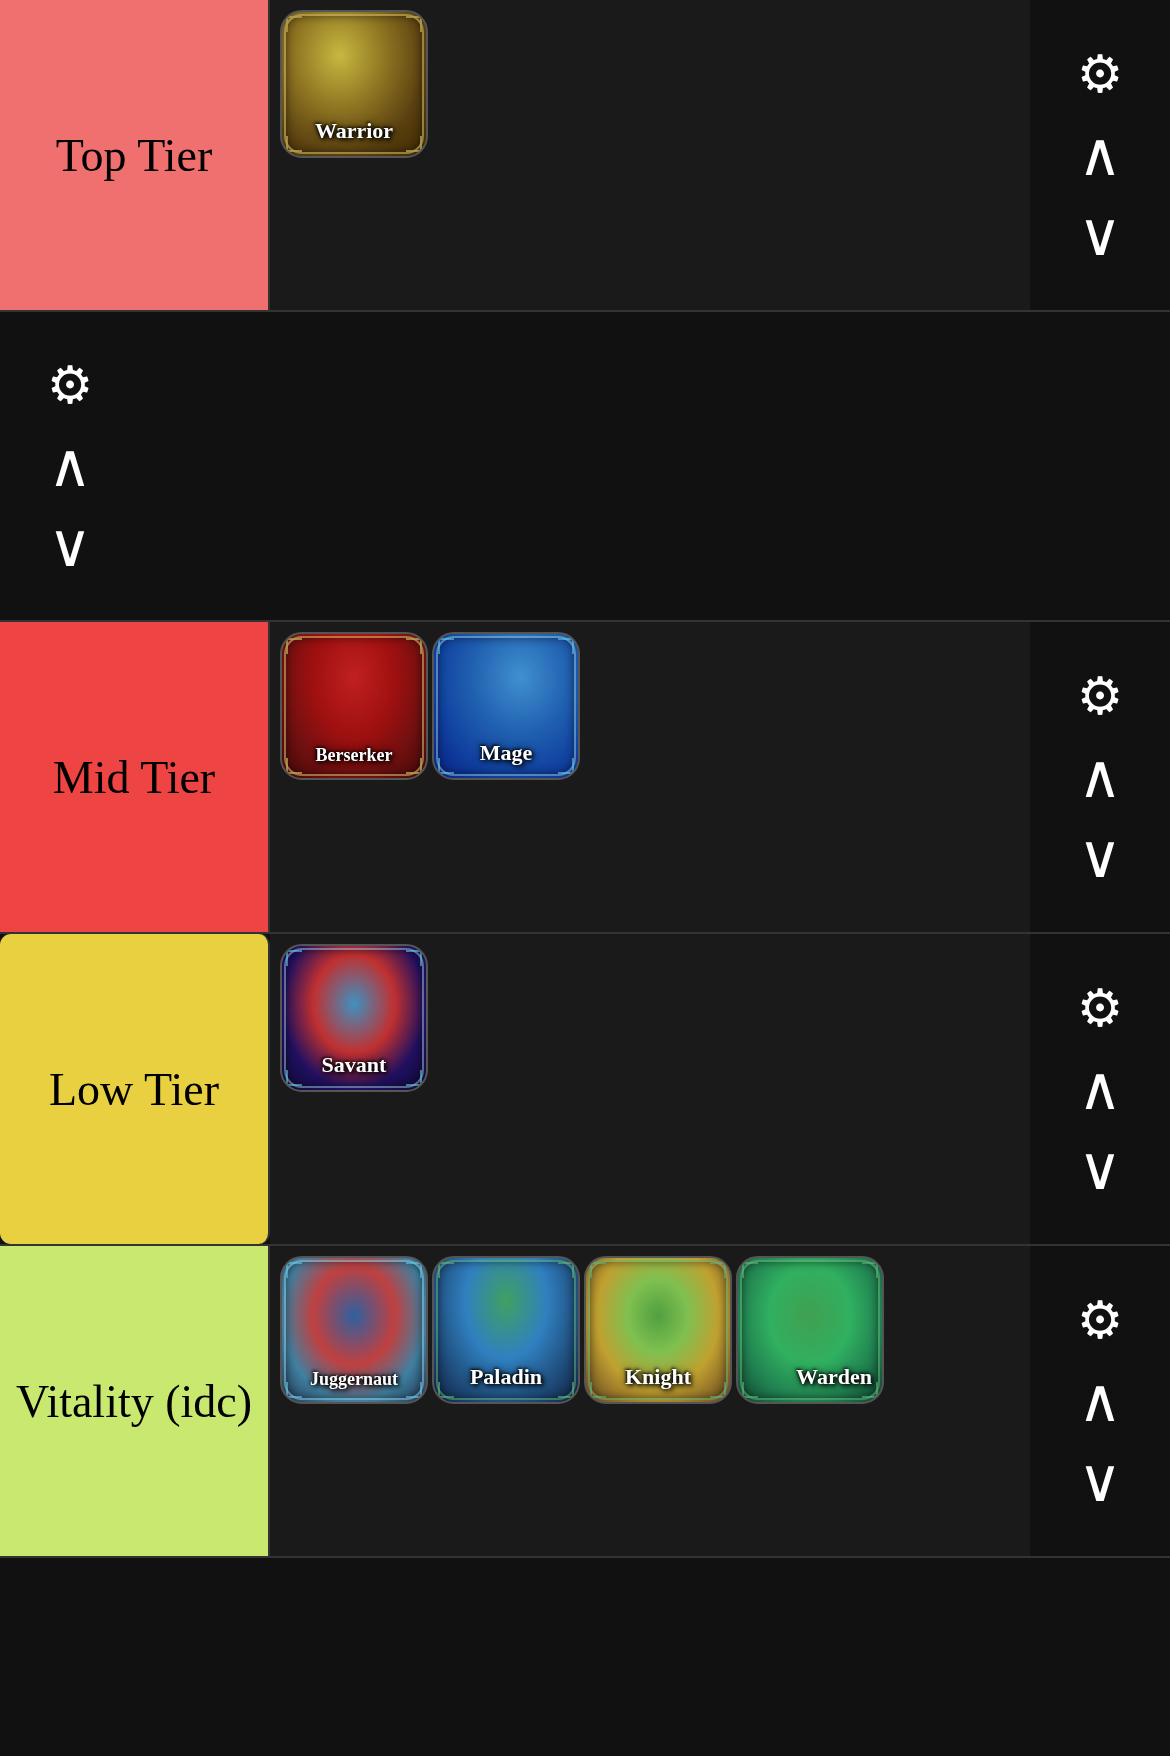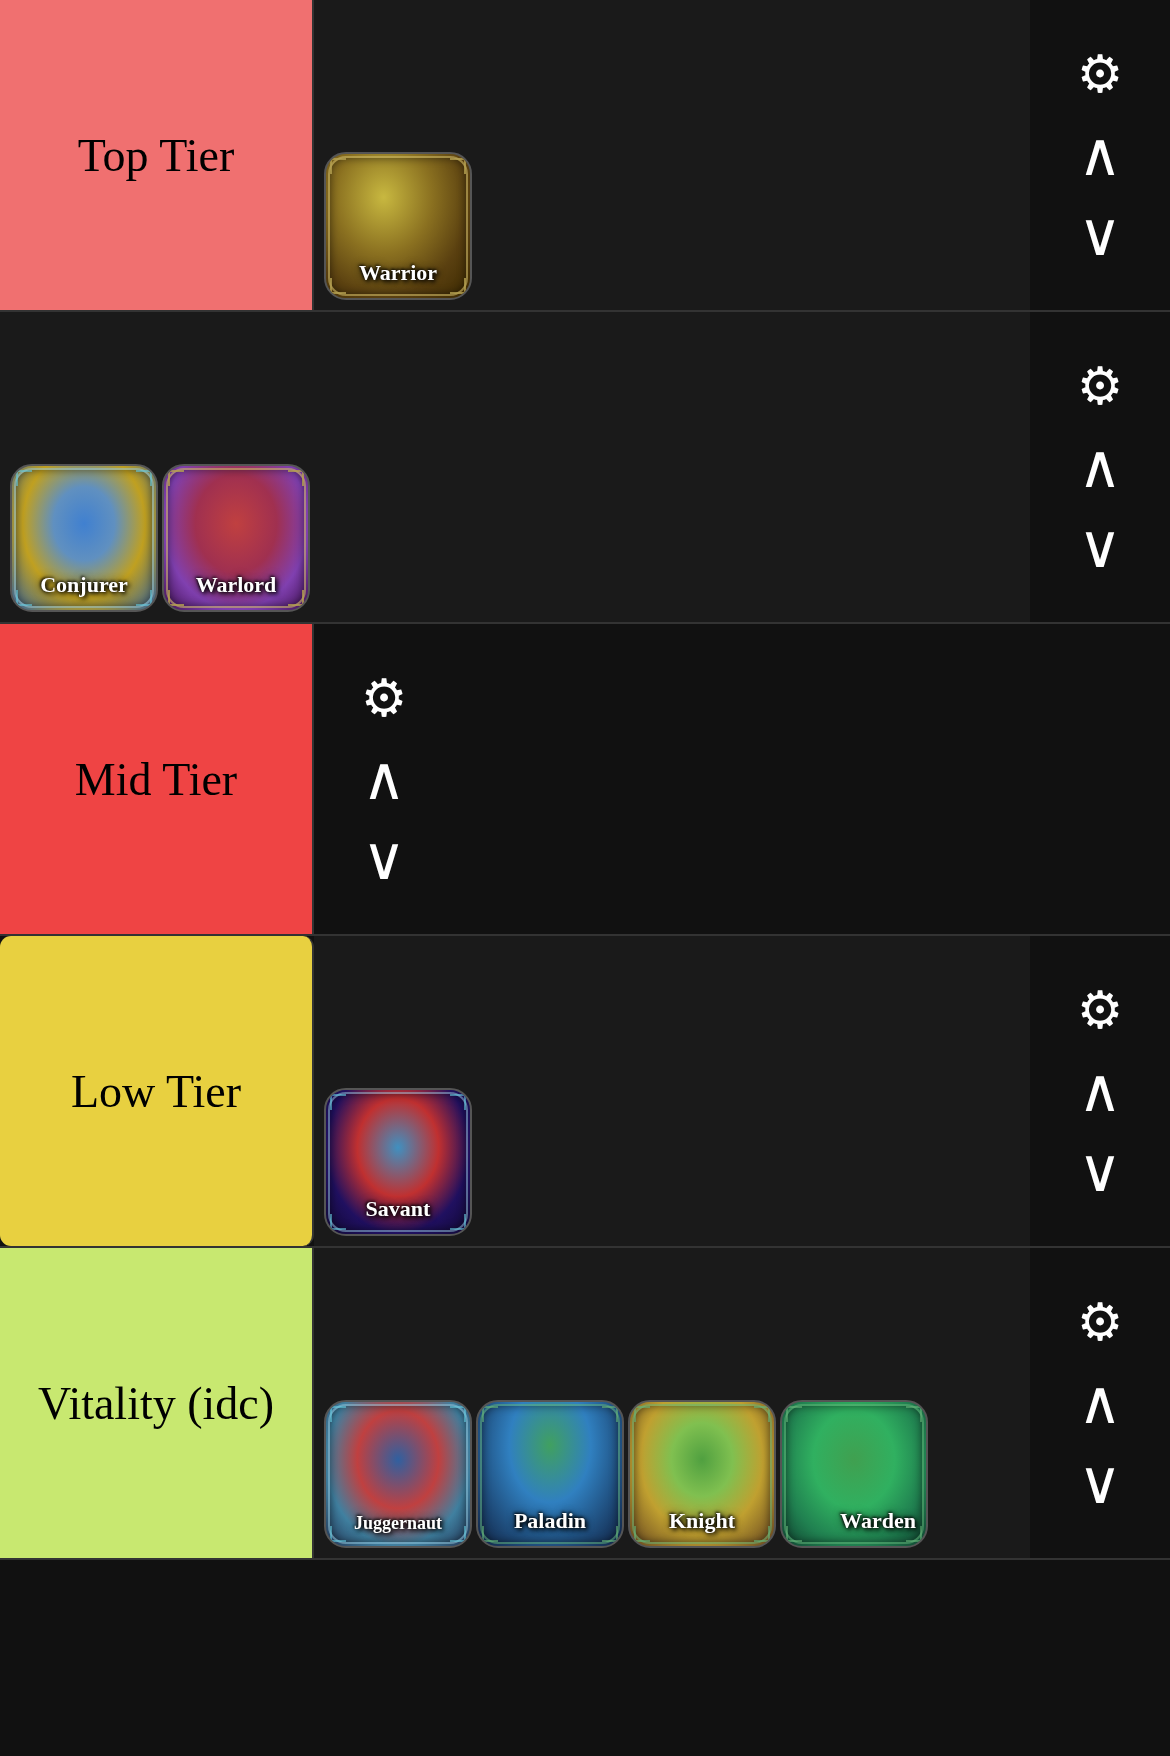--- a/index.html
+++ b/index.html
@@ -11,38 +11,38 @@
     }
 
     .tier-row {
       display: flex;
       flex-direction: row;
       border-bottom: 2px solid #333;
       min-height: 310px;
     }
 
     .tier-label {
-      width: 314px;
+      width: 270px;
       min-height: 310px;
       display: flex;
       align-items: center;
       justify-content: center;
       font-size: 46px;
       font-weight: 400;
       text-align: center;
       flex-shrink: 0;
       border-right: 2px solid #333;
       padding: 10px;
     }
 
     .tier-content {
       flex: 1;
       display: flex;
       flex-wrap: wrap;
-      align-items: flex-end;
+      align-items: flex-start;
       padding: 10px;
       gap: 4px;
       background: #1a1a1a;
       min-height: 310px;
     }
 
     .class-card {
       width: 148px;
       height: 148px;
       border-radius: 22px;
@@ -189,52 +189,52 @@
         </div>
         <div class="ctrl-btn">
           <span class="ctrl-icon" style="font-size: 60px; line-height: 0.8;">∧</span>
         </div>
         <div class="ctrl-btn">
           <span class="ctrl-icon" style="font-size: 60px; line-height: 0.8;">∨</span>
         </div>
       </div>
     </div>
     <div class="tier-row">
+      <div class="tier-controls">
+        <div class="ctrl-btn">
+          <span class="ctrl-icon">⚙</span>
+        </div>
+        <div class="ctrl-btn">
+          <span class="ctrl-icon" style="font-size: 60px; line-height: 0.8;">∧</span>
+        </div>
+        <div class="ctrl-btn">
+          <span class="ctrl-icon" style="font-size: 60px; line-height: 0.8;">∨</span>
+        </div>
+      </div>
+    </div>
+    <div class="tier-row">
+      <div class="tier-label tier-mid">Mid Tier</div>
       <div class="tier-content">
-        <div class="class-card card-conjurer">
+        <div class="class-card card-berserker">
+          <div class="card-frame"></div>
+          <div class="corner-ornament tl"></div>
+          <div class="corner-ornament tr"></div>
+          <div class="corner-ornament bl"></div>
+          <div class="corner-ornament br"></div>
+          <div class="card-label card-label-sm">Berserker</div>
+        </div>
+        <div class="class-card card-mage">
           <div class="card-frame-light"></div>
           <div class="corner-ornament tl corner-ornament-light"></div>
           <div class="corner-ornament tr corner-ornament-light"></div>
           <div class="corner-ornament bl corner-ornament-light"></div>
           <div class="corner-ornament br corner-ornament-light"></div>
-          <div class="card-label">Conjurer</div>
-        </div>
-        <div class="class-card card-warlord">
-          <div class="card-frame"></div>
-          <div class="corner-ornament tl"></div>
-          <div class="corner-ornament tr"></div>
-          <div class="corner-ornament bl"></div>
-          <div class="corner-ornament br"></div>
-          <div class="card-label">Warlord</div>
-        </div>
-      </div>
-      <div class="tier-controls">
-        <div class="ctrl-btn">
-          <span class="ctrl-icon">⚙</span>
-        </div>
-        <div class="ctrl-btn">
-          <span class="ctrl-icon" style="font-size: 60px; line-height: 0.8;">∧</span>
-        </div>
-        <div class="ctrl-btn">
-          <span class="ctrl-icon" style="font-size: 60px; line-height: 0.8;">∨</span>
-        </div>
-      </div>
-    </div>
-    <div class="tier-row">
-      <div class="tier-label tier-mid">Mid Tier</div>
+          <div class="card-label">Mage</div>
+        </div>
+      </div>
       <div class="tier-controls">
         <div class="ctrl-btn">
           <span class="ctrl-icon">⚙</span>
         </div>
         <div class="ctrl-btn">
           <span class="ctrl-icon" style="font-size: 60px; line-height: 0.8;">∧</span>
         </div>
         <div class="ctrl-btn">
           <span class="ctrl-icon" style="font-size: 60px; line-height: 0.8;">∨</span>
         </div>

